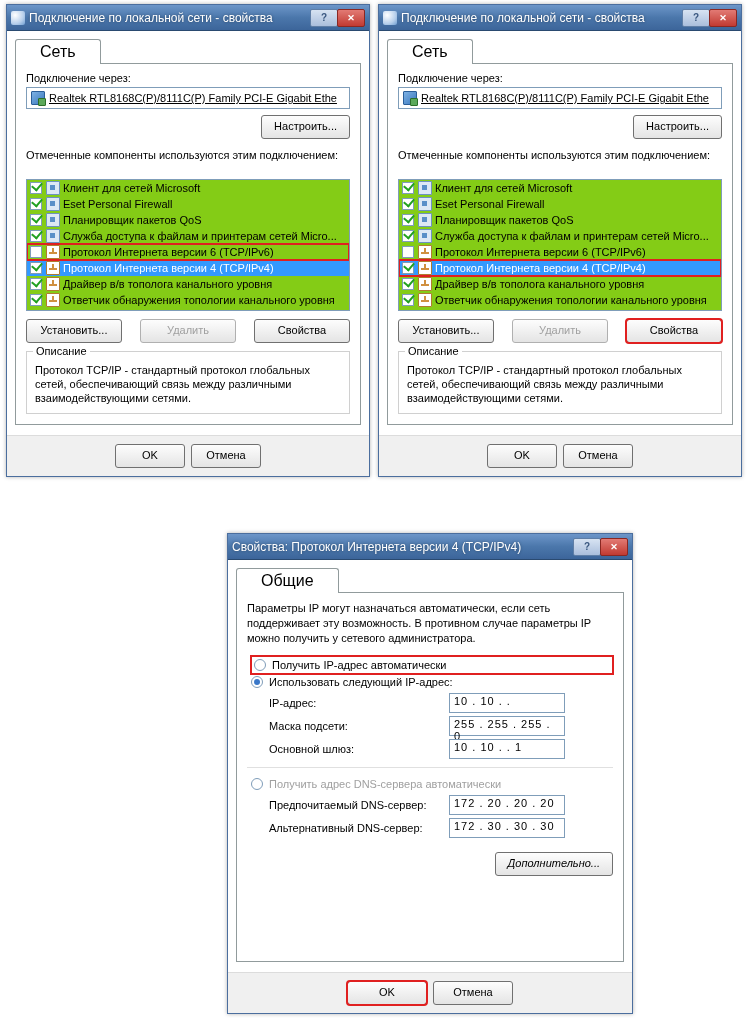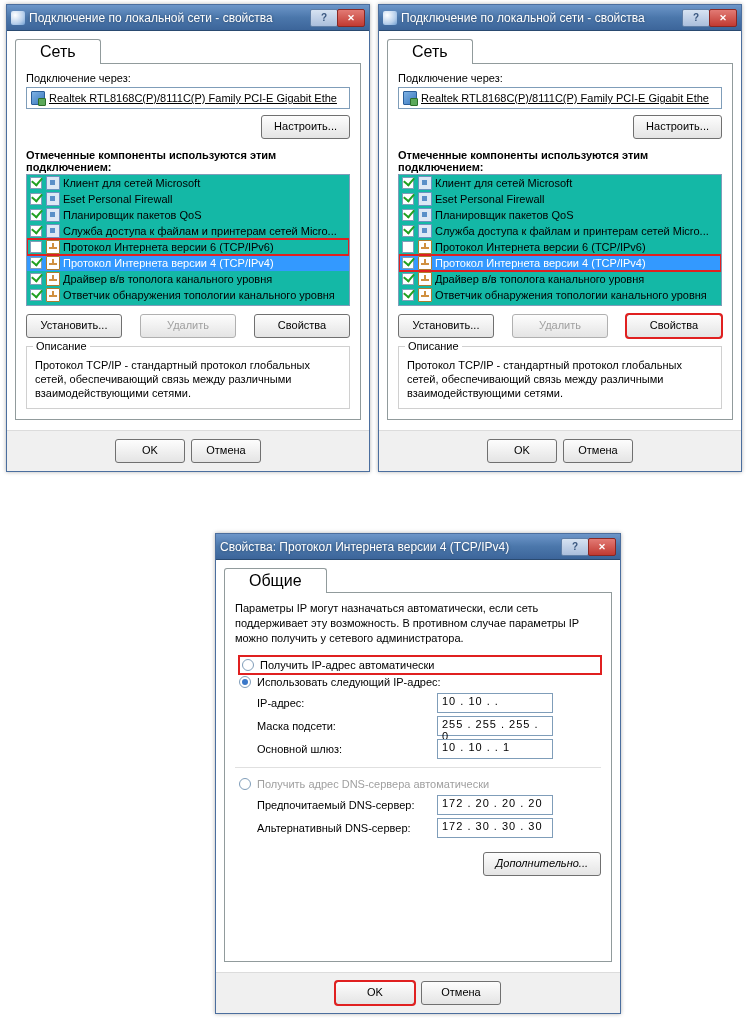--- a/index.html
+++ b/index.html
@@ -97,26 +97,26 @@
     padding: 2px 12px;
     min-width: 70px;
     text-align: center;
     font-size: 11px;
     height: 24px;
     line-height: 16px;
     cursor: default;
   }
   .btn.disabled { color:#a0a0a0; border-color:#b0b0b0; }
   .row-right { display: flex; justify-content: flex-end; margin-top: 6px; gap: 6px;}
-  .components-label { margin: 10px 0 1px 0; font-weight: bold; }
+  .components-label { margin: 10px 0 18px 0; }
   .listbox {
     border: 1px solid #7f9db9;
     height: 132px;
     overflow: hidden;
-    background:#14b8a6;
+    background:#84cc16;
   }
   .list-item {
     display: flex;
     align-items: center;
     padding: 1px 3px;
     height: 16px;
     white-space: nowrap;
     overflow: hidden;
   }
   .list-item.selected { background: #3399ff; color: #fff; }
@@ -365,21 +365,21 @@
         <div class="desc-text">Протокол TCP/IP - стандартный протокол глобальных сетей, обеспечивающий связь между различными взаимодействующими сетями.</div>
       </div>
     </div>
   </div>
   <div class="dialog-buttons">
     <span class="btn">OK</span>
     <span class="btn">Отмена</span>
   </div>
 </div>
 
-<div class="window" style="left:215px; top:533px; width:406px;">
+<div class="window" style="left:227px; top:533px; width:406px;">
   <div class="titlebar">
     <span class="titlebar-text">Свойства: Протокол Интернета версии 4 (TCP/IPv4)</span>
     <div class="win-buttons">
       <span class="win-btn help"></span>
       <span class="win-btn close"></span>
     </div>
   </div>
   <div class="client">
     <div class="tabstrip">
       <div class="tab">Общие</div>

